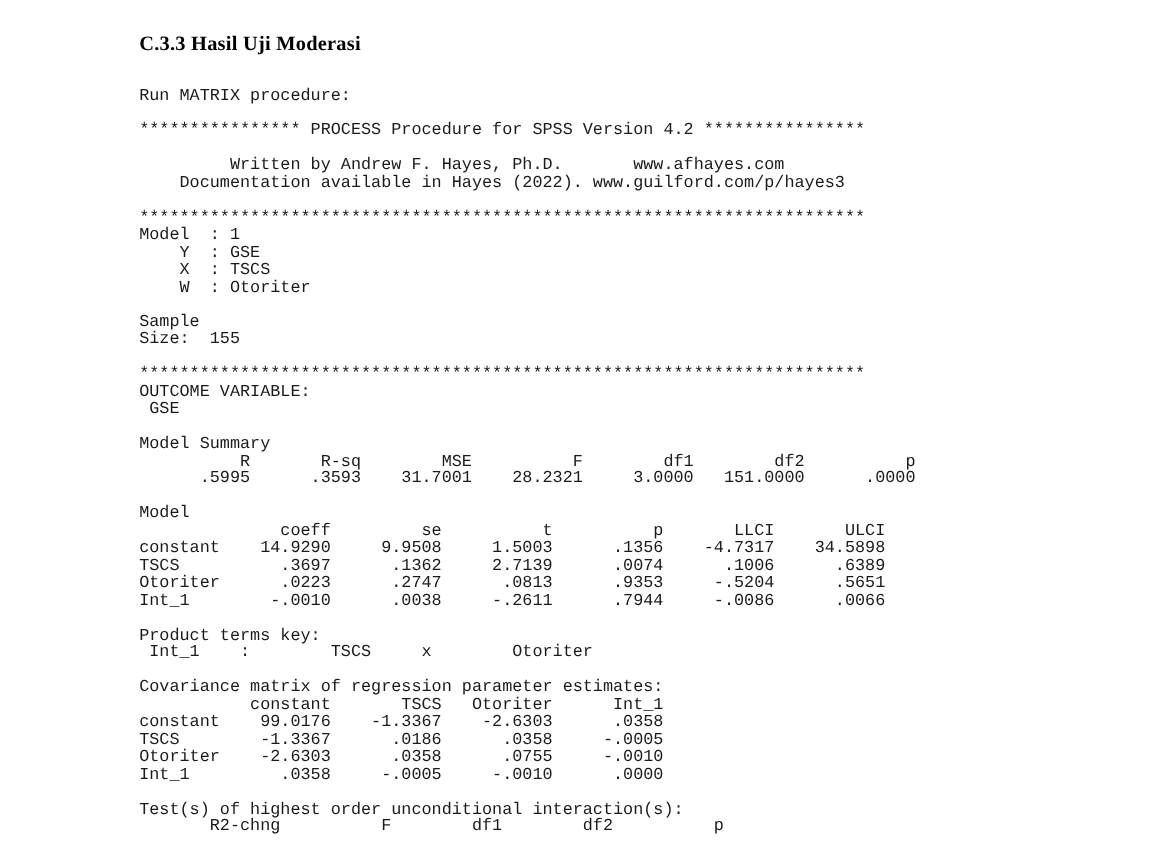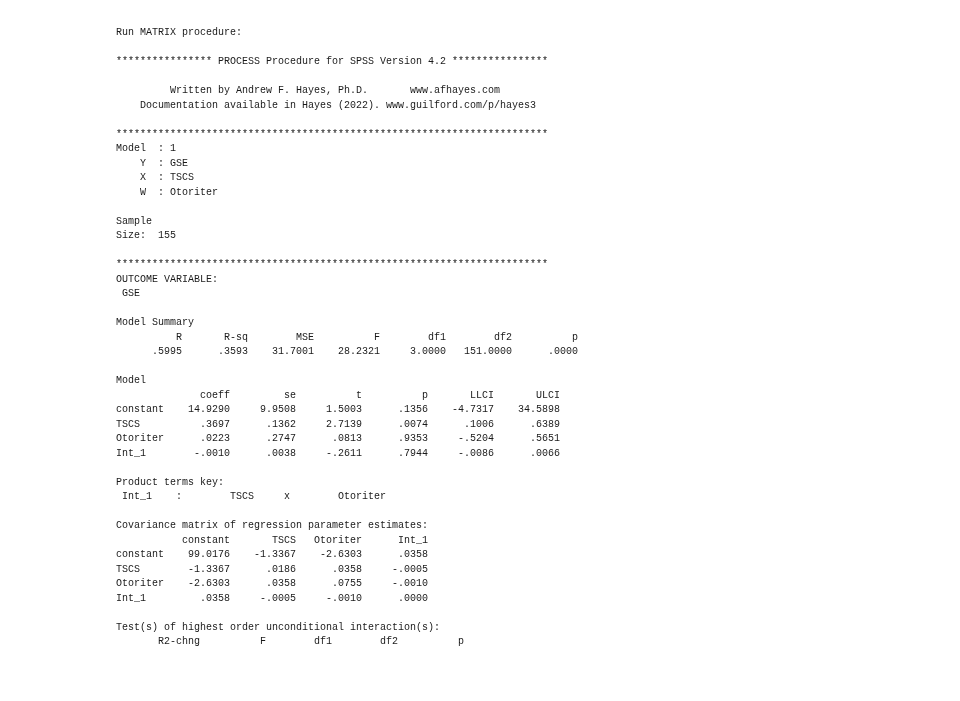--- a/index.html
+++ b/index.html
@@ -27,27 +27,28 @@
     font-weight: bold;
     font-size: 17px;
     line-height: 20px;
     color: #000000;
     letter-spacing: 0.2px;
   }
   .spss-output {
     margin: 0;
     margin-top: 26px;
     font-family: "Liberation Mono", "DejaVu Sans Mono", monospace;
-    font-size: 10px;
+    font-size: 14px;
     line-height: 14.5px;
     color: #1a1a1a;
   }
   .line {
     height: 14.5px;
     white-space: pre;
   }
 </style>
 </head>
 <body>
 
 <div class="page">
+  <h1 class="doc-title">C.3.3 Hasil Uji Moderasi</h1>
   <pre class="spss-output"><div class="line">Run MATRIX procedure:</div><div class="line"></div><div class="line">**************** PROCESS Procedure for SPSS Version 4.2 ****************</div><div class="line"></div><div class="line">         Written by Andrew F. Hayes, Ph.D.       www.afhayes.com</div><div class="line">    Documentation available in Hayes (2022). www.guilford.com/p/hayes3</div><div class="line"></div><div class="line">************************************************************************</div><div class="line">Model  : 1</div><div class="line">    Y  : GSE</div><div class="line">    X  : TSCS</div><div class="line">    W  : Otoriter</div><div class="line"></div><div class="line">Sample</div><div class="line">Size:  155</div><div class="line"></div><div class="line">************************************************************************</div><div class="line">OUTCOME VARIABLE:</div><div class="line"> GSE</div><div class="line"></div><div class="line">Model Summary</div><div class="line">          R       R-sq        MSE          F        df1        df2          p</div><div class="line">      .5995      .3593    31.7001    28.2321     3.0000   151.0000      .0000</div><div class="line"></div><div class="line">Model</div><div class="line">              coeff         se          t          p       LLCI       ULCI</div><div class="line">constant    14.9290     9.9508     1.5003      .1356    -4.7317    34.5898</div><div class="line">TSCS          .3697      .1362     2.7139      .0074      .1006      .6389</div><div class="line">Otoriter      .0223      .2747      .0813      .9353     -.5204      .5651</div><div class="line">Int_1        -.0010      .0038     -.2611      .7944     -.0086      .0066</div><div class="line"></div><div class="line">Product terms key:</div><div class="line"> Int_1    :        TSCS     x        Otoriter</div><div class="line"></div><div class="line">Covariance matrix of regression parameter estimates:</div><div class="line">           constant       TSCS   Otoriter      Int_1</div><div class="line">constant    99.0176    -1.3367    -2.6303      .0358</div><div class="line">TSCS        -1.3367      .0186      .0358     -.0005</div><div class="line">Otoriter    -2.6303      .0358      .0755     -.0010</div><div class="line">Int_1         .0358     -.0005     -.0010      .0000</div><div class="line"></div><div class="line">Test(s) of highest order unconditional interaction(s):</div><div class="line">       R2-chng          F        df1        df2          p</div></pre>
 </div>
 
 </body></html>

